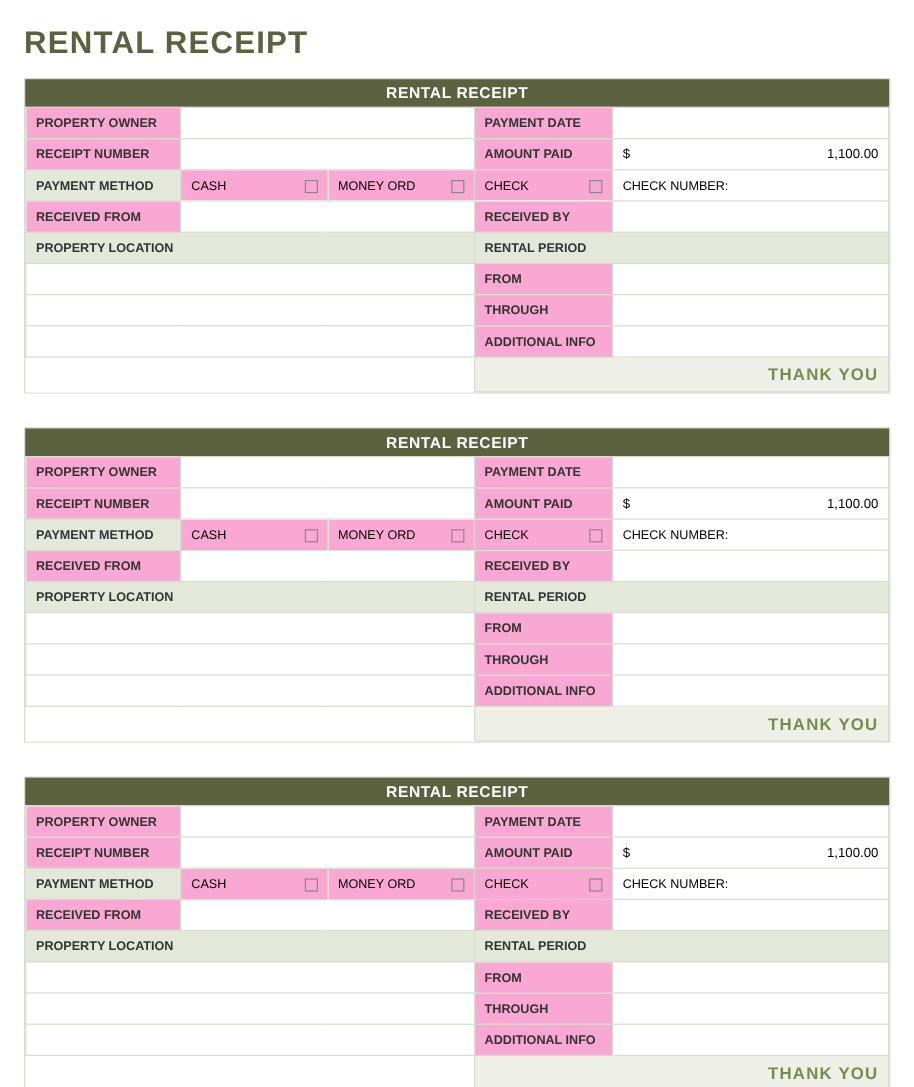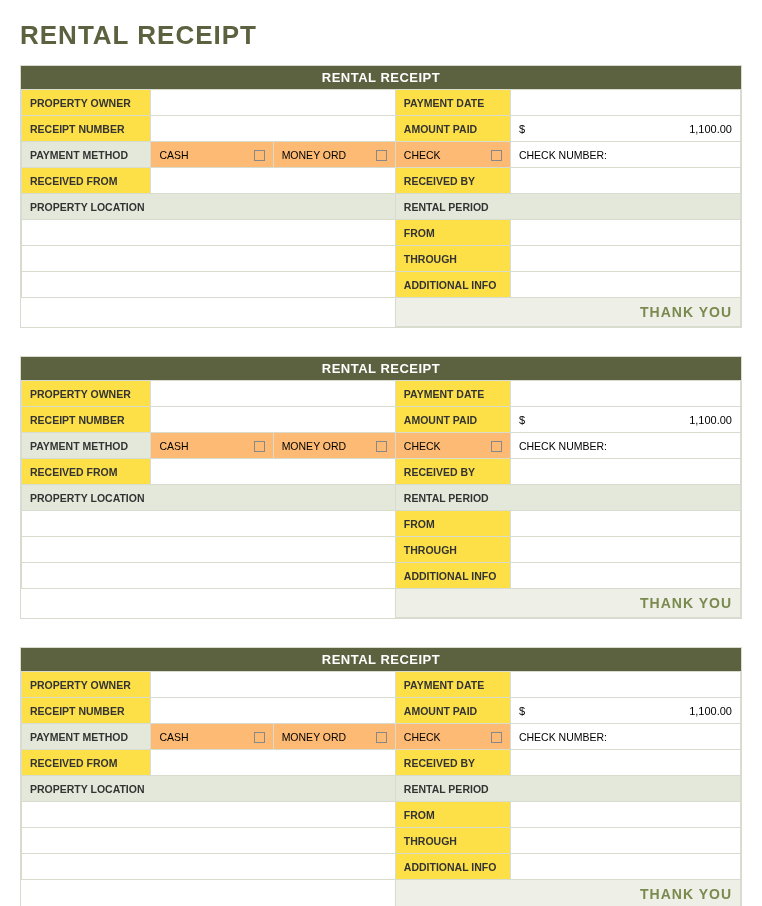--- a/index.html
+++ b/index.html
@@ -36,21 +36,21 @@
     table-layout: fixed;
   }
   td {
     border: 1px solid #d8dccf;
     font-size: 11px;
     padding: 6px 8px;
     height: 26px;
     vertical-align: middle;
   }
   .lbl {
-    background: #fde047;
+    background: #f9a8d4;
     font-weight: bold;
     color: #333;
     font-size: 10.5px;
   }
   .lbl-center {
     background: #e4e8da;
     font-weight: bold;
     color: #333;
     text-align: left;
     font-size: 10.5px;
@@ -58,21 +58,21 @@
   .val { background: #fff; }
   .thank {
     background: #eef0e8;
     color: #7a8a4f;
     font-weight: bold;
     text-align: right;
     font-size: 14px;
     letter-spacing: 1px;
   }
   .pay-cell {
-    background: #fdba74;
+    background: #f9a8d4;
     position: relative;
   }
   .checkbox {
     display: inline-block;
     width: 11px;
     height: 11px;
     border: 1.5px solid #888;
     float: right;
     margin-top: 1px;
   }

